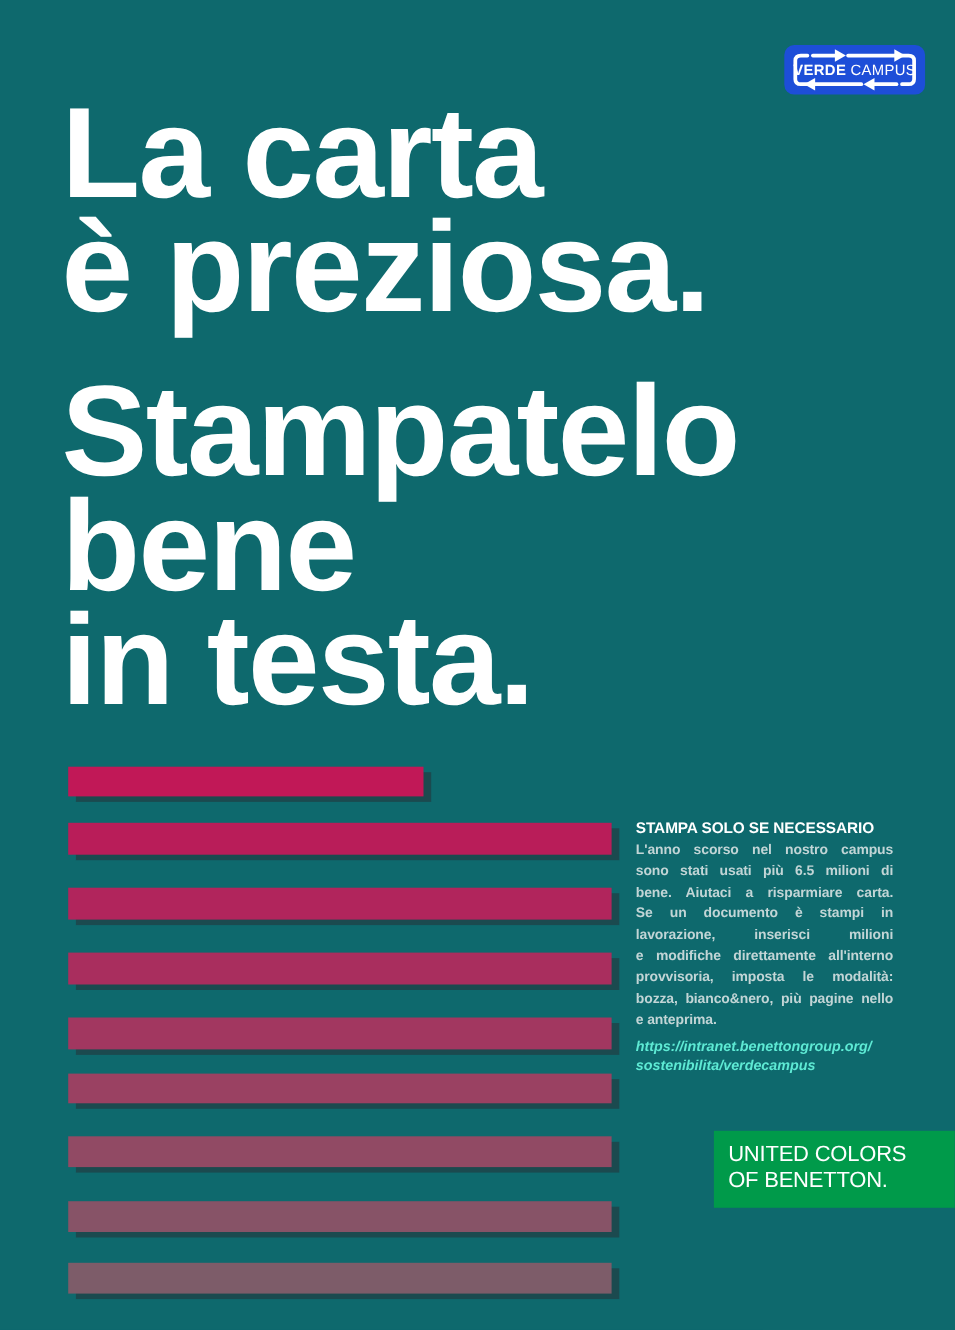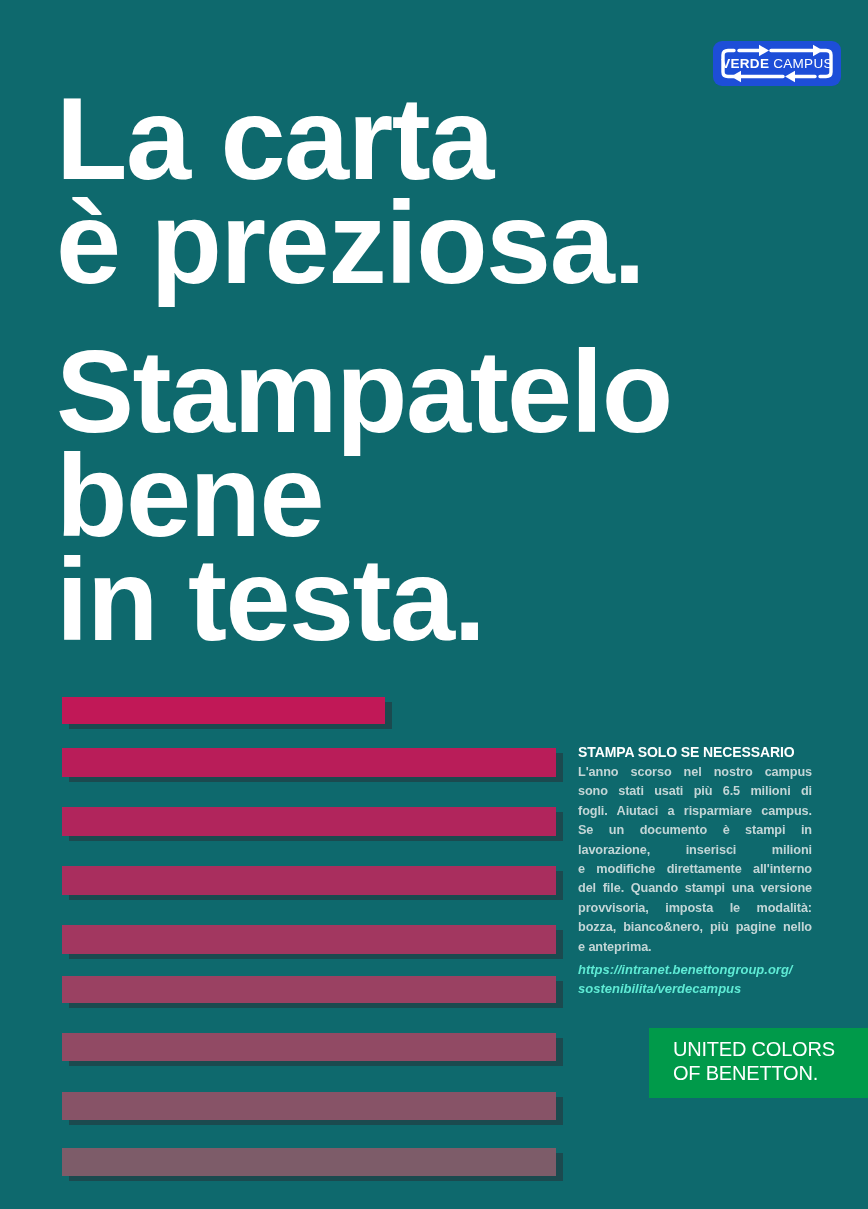--- a/index.html
+++ b/index.html
@@ -86,21 +86,21 @@
     white-space: nowrap;
   }
 
   
   .benetton {
     position: absolute;
     left: 649px; top: 1028px;
     width: 219px; height: 70px;
     background: #009a4a;
     color: #ffffff;
-    padding: 9px 0 0 24px;
+    padding: 9px 0 0 13px;
     font-size: 20px;
     line-height: 24px;
     letter-spacing: -0.2px;
     white-space: nowrap;
   }
 </style>
 </head>
 <body>
 
 <div class="badge">
@@ -153,25 +153,24 @@
     <div class="bar" style="left: 62px; top: 1033px; width: 494px; height: 28px; background: rgb(145, 74, 100);"></div>
     <div class="bar" style="left: 62px; top: 1092px; width: 494px; height: 28px; background: rgb(135, 83, 103);"></div>
     <div class="bar" style="left: 62px; top: 1148px; width: 494px; height: 28px; background: rgb(125, 92, 105);"></div>
   </div>
 
 <div class="info">
   <div class="info-heading">STAMPA SOLO SE NECESSARIO</div>
   <div>
     <div class="info-line just">L'anno scorso nel nostro campus</div>
     <div class="info-line just">sono stati usati più 6.5 milioni di</div>
-    <div class="info-line just">fogli. Aiutaci a risparmiare campus.</div>
+    <div class="info-line just">bene. Aiutaci a risparmiare carta.</div>
     <div class="info-line just">Se un documento è stampi in</div>
     <div class="info-line just">lavorazione, inserisci milioni</div>
     <div class="info-line just">e modifiche direttamente all'interno</div>
-    <div class="info-line just">del file. Quando stampi una versione</div>
     <div class="info-line just">provvisoria, imposta le modalità:</div>
     <div class="info-line just">bozza, bianco&amp;nero, più pagine nello</div>
     <div class="info-line">e anteprima.</div>
   </div>
   <div class="info-url">
     <div>https://intranet.benettongroup.org/</div>
     <div>sostenibilita/verdecampus</div>
   </div>
 </div>
 

